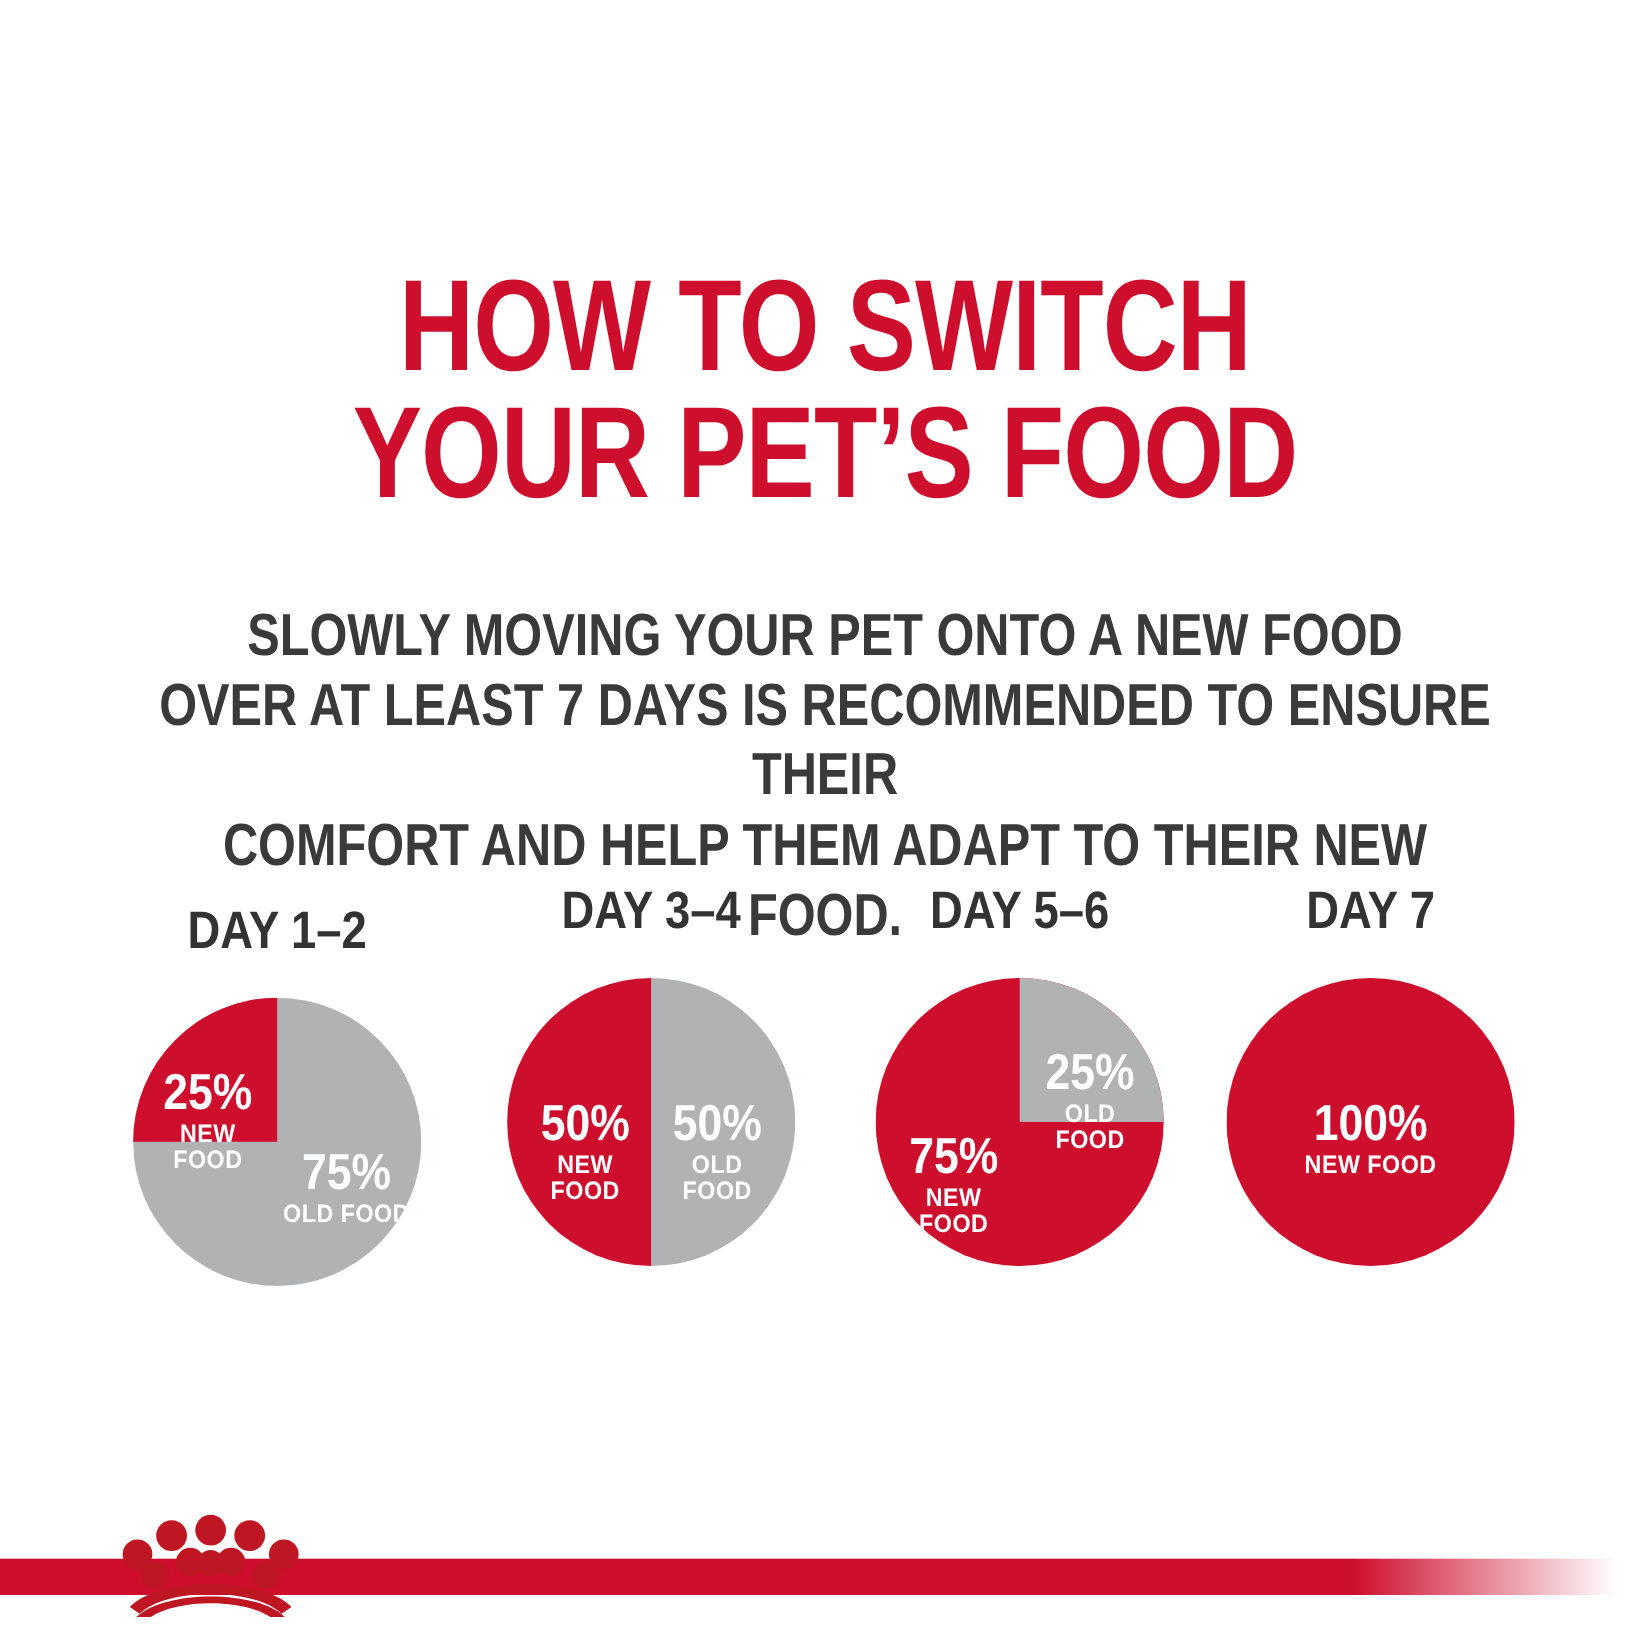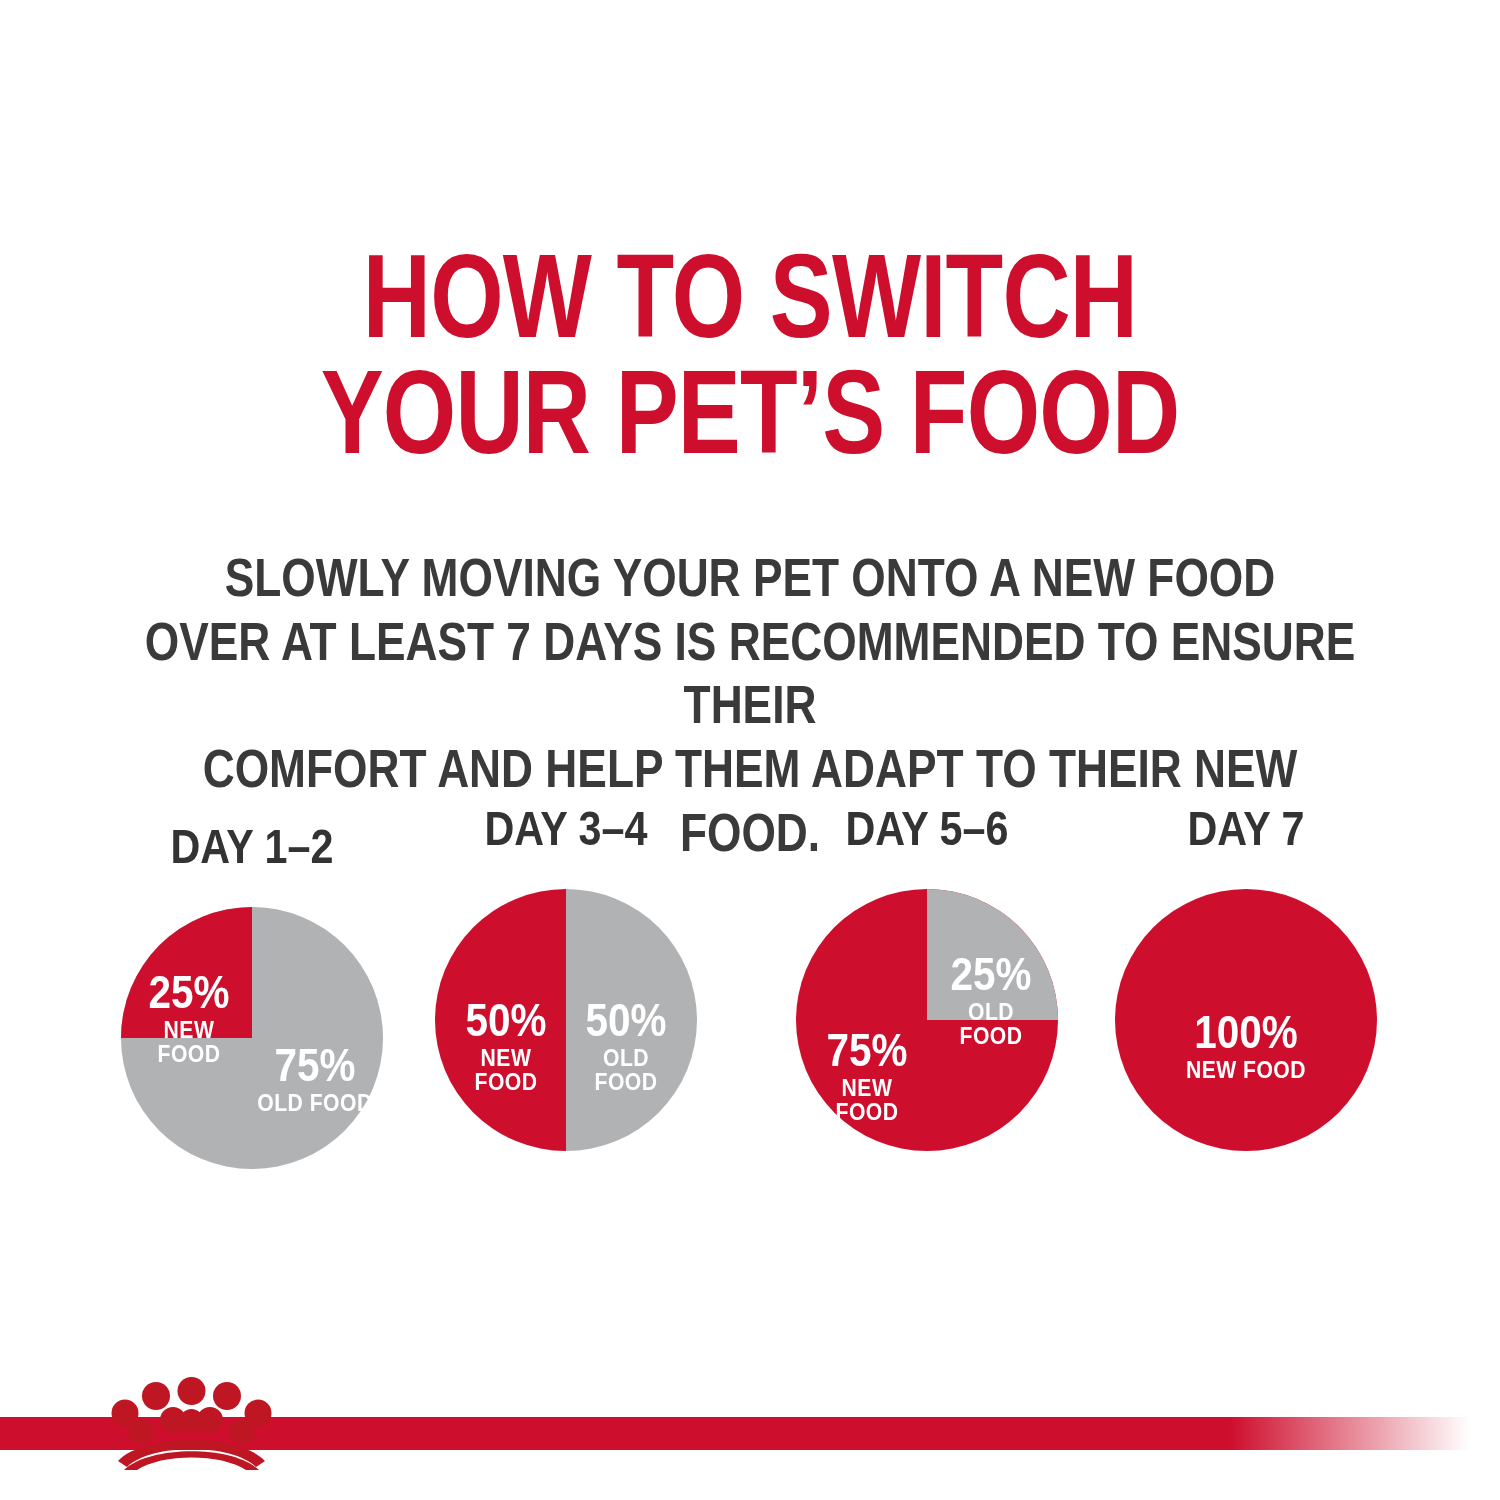--- a/index.html
+++ b/index.html
@@ -50,21 +50,21 @@
     left:0;top:805px;
     width:1500px;height:380px;
   }
   .pie-col{
     position:absolute;
     top:0;
     width:300px;
     text-align:center;
   }
   .pie-col.c0{left:102px;margin-top:18px;}
-  .pie-col.c1{left:416px;}
+  .pie-col.c1{left:442px;}
   .pie-col.c2{left:777px;}
   .pie-col.c3{left:1096px;}
 
   .day-label{
     color:#333333;
     font-family:"Liberation Sans Narrow","Liberation Sans",sans-serif;
     font-weight:bold;
     font-size:48px;
     letter-spacing:0px;
     line-height:1;
@@ -119,21 +119,21 @@
     margin-top:3px;
   }
 
   
   .p0-new{left:8px;top:62px;width:120px;}
   .p0-old{left:131px;top:135px;width:126px;}
   .p1-new{left:12px;top:108px;width:118px;}
   .p1-old{left:132px;top:108px;width:118px;}
   .p2-old{left:134px;top:62px;width:122px;}
   .p2-new{left:8px;top:138px;width:126px;}
-  .p3-all{left:0px;top:108px;width:262px;margin-top:12px;}
+  .p3-all{left:0px;top:108px;width:262px;}
 
   
   .footer{
     position:absolute;
     left:0;top:1395px;
     width:1500px;height:105px;
   }
   .bar{
     position:absolute;
     left:0;top:22px;

